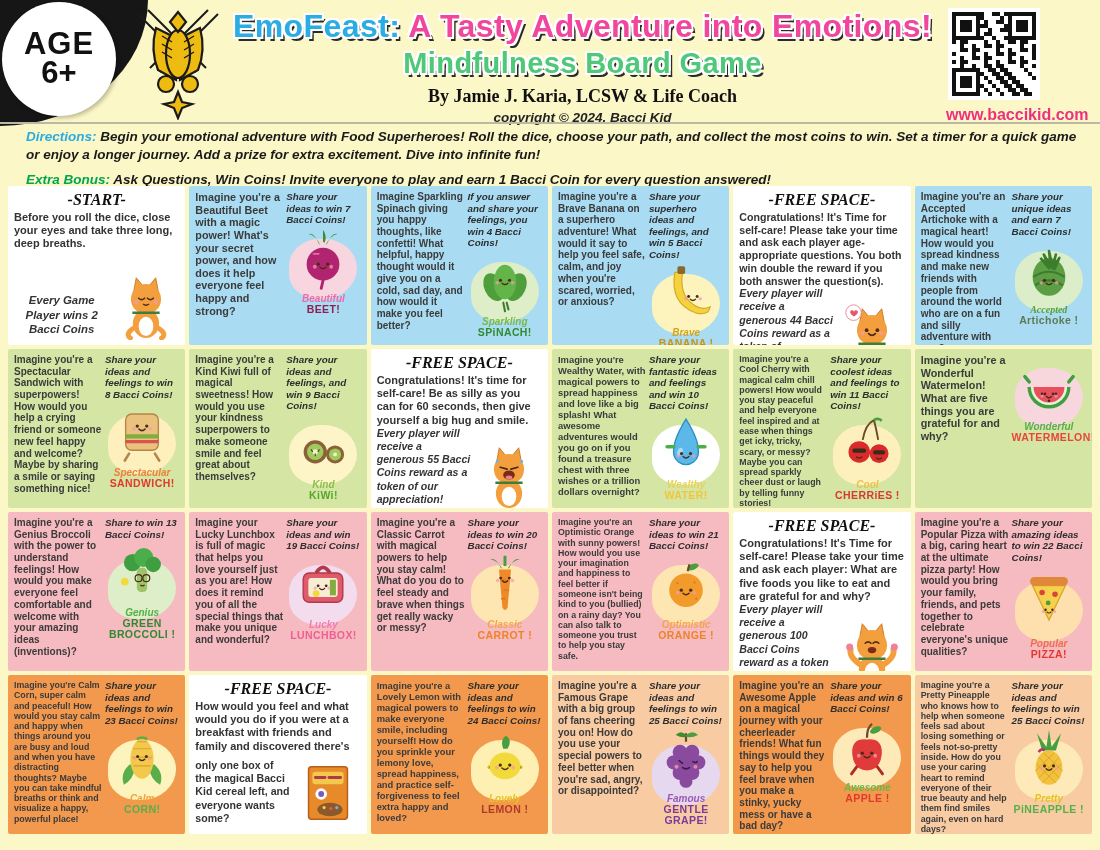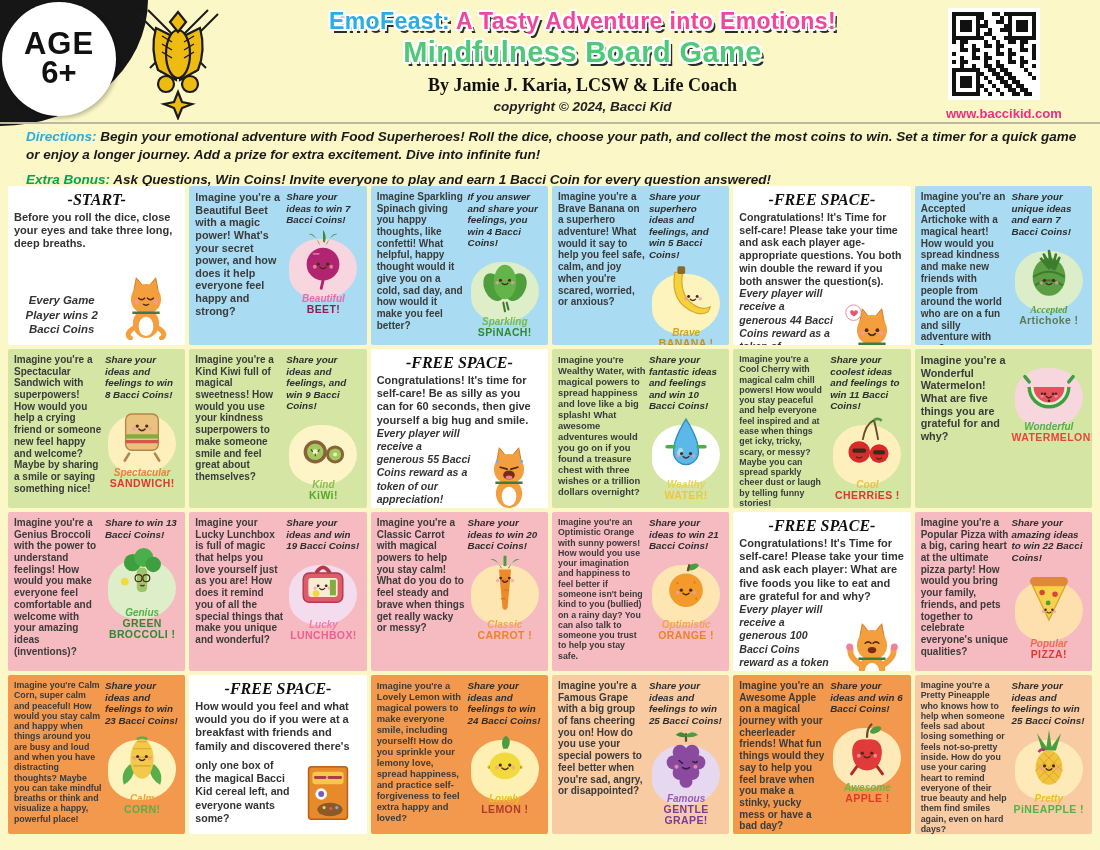--- a/index.html
+++ b/index.html
@@ -8,30 +8,30 @@
   
   .corner-wedge{position:absolute;top:0;left:0;width:148px;height:126px;background:#161616;
         border-radius:0 0 100% 0;}
   .age-badge{position:absolute;top:2px;left:2px;width:114px;height:114px;border-radius:50%;
         background:#fff;display:flex;flex-direction:column;align-items:center;justify-content:center;
         font-weight:900;color:#111;line-height:.92;box-shadow:2px 2px 4px rgba(0,0,0,.25);}
   .age-badge .a1{font-size:31px;letter-spacing:1px;}
   .age-badge .a2{font-size:31px;}
   .crest{position:absolute;left:118px;top:6px;}
   .titles{position:absolute;left:215px;right:150px;top:8px;text-align:center;}
-  .t1{font-size:23px;font-weight:900;letter-spacing:.4px;margin:0;line-height:1.15;
+  .t1{font-size:32px;font-weight:900;letter-spacing:.4px;margin:0;line-height:1.15;
       text-shadow:-2px -2px 0 #fff,2px -2px 0 #fff,-2px 2px 0 #fff,2px 2px 0 #fff,3.5px 3.5px 0 #2b2b2b;}
   .t1 .blue{color:#2bace2;}
   .t1 .pink{color:#f0479c;}
   .t2{font-size:29px;font-weight:900;color:#4fc878;margin:2px 0 0 0;letter-spacing:.4px;
       text-shadow:-2px -2px 0 #fff,2px -2px 0 #fff,-2px 2px 0 #fff,2px 2px 0 #fff,3.5px 3.5px 0 #2b2b2b;}
   .byline{font-family:"Liberation Serif",serif;font-weight:bold;font-size:18px;color:#111;margin-top:6px;}
   .copyright{font-weight:bold;font-style:italic;font-size:13.5px;color:#222;margin-top:3px;}
   .qr-wrap{position:absolute;right:58px;top:8px;width:96px;text-align:center;}
-  .qr-caption{color:#ef2f7f;font-weight:bold;font-size:13px;margin-top:2px;}
+  .qr-caption{color:#ef2f7f;font-weight:bold;font-size:16px;margin-top:2px;}
   .hrule{position:absolute;left:0;right:0;top:122px;border-top:2px solid #b9b9a4;}
   
   .dirs{position:absolute;left:26px;right:18px;top:128px;font-weight:bold;font-style:italic;
         font-size:13.5px;line-height:1.32;color:#1a1a1a;}
   .dirs .lbl-blue{color:#2bace2;}
   .dirs .lbl-green{color:#00a651;}
   .dirs p{margin:0 0 7px 0;}
   
   .board{position:absolute;left:8px;right:8px;top:186px;bottom:16px;display:grid;
          grid-template-columns:repeat(6,1fr);grid-template-rows:repeat(4,1fr);gap:4px;}

